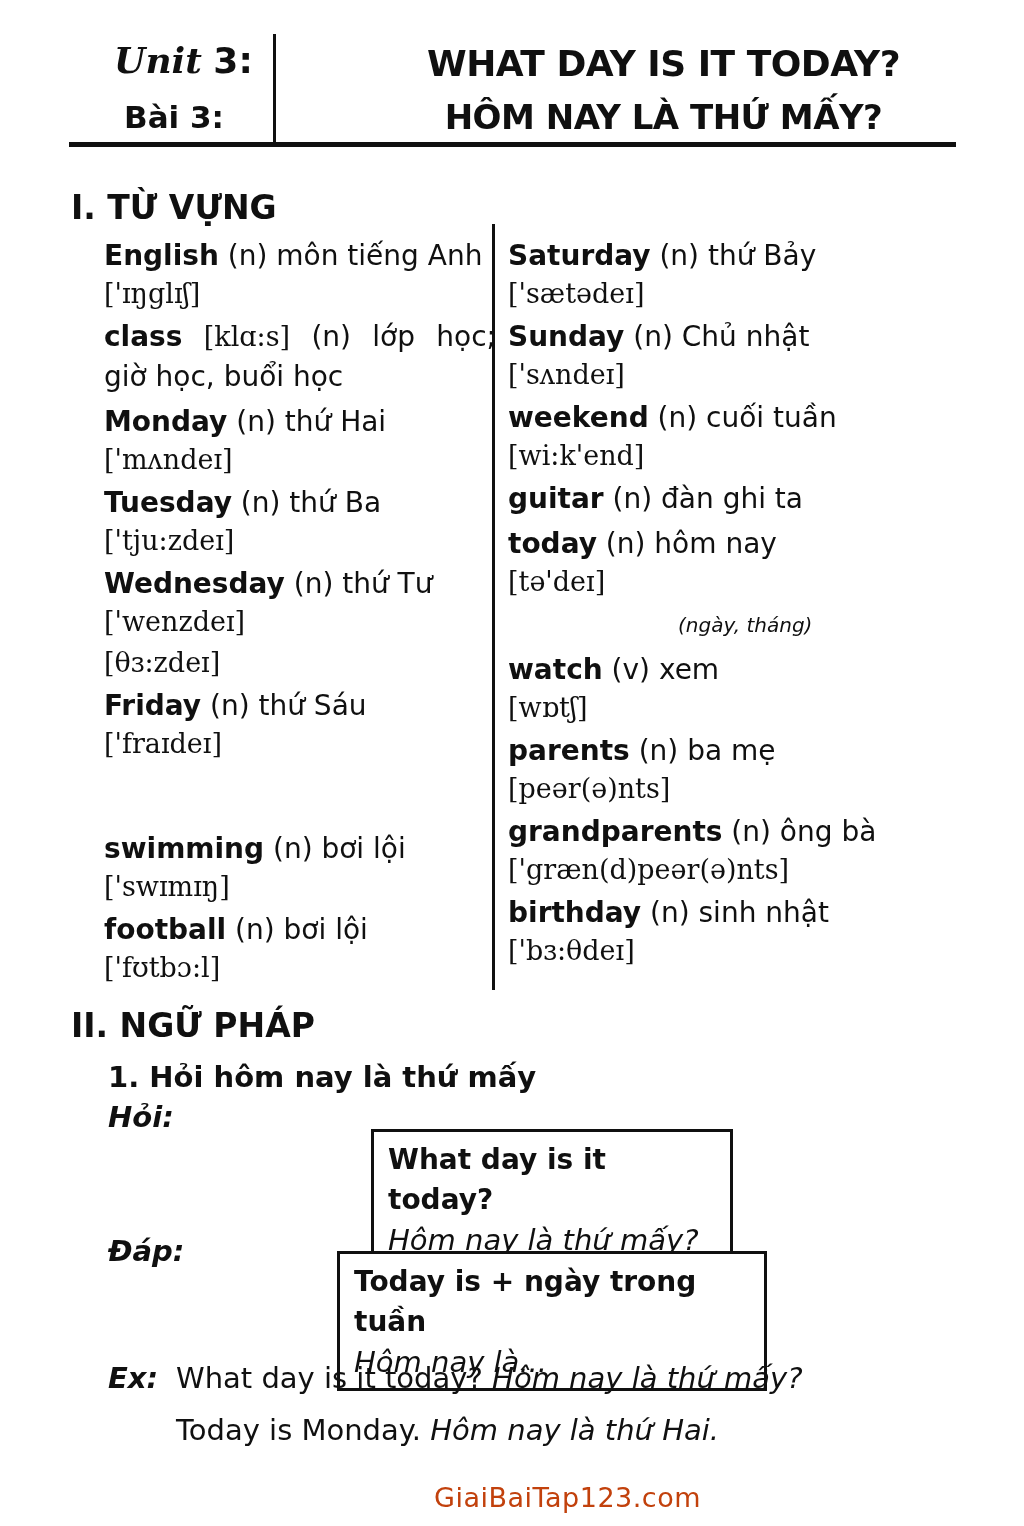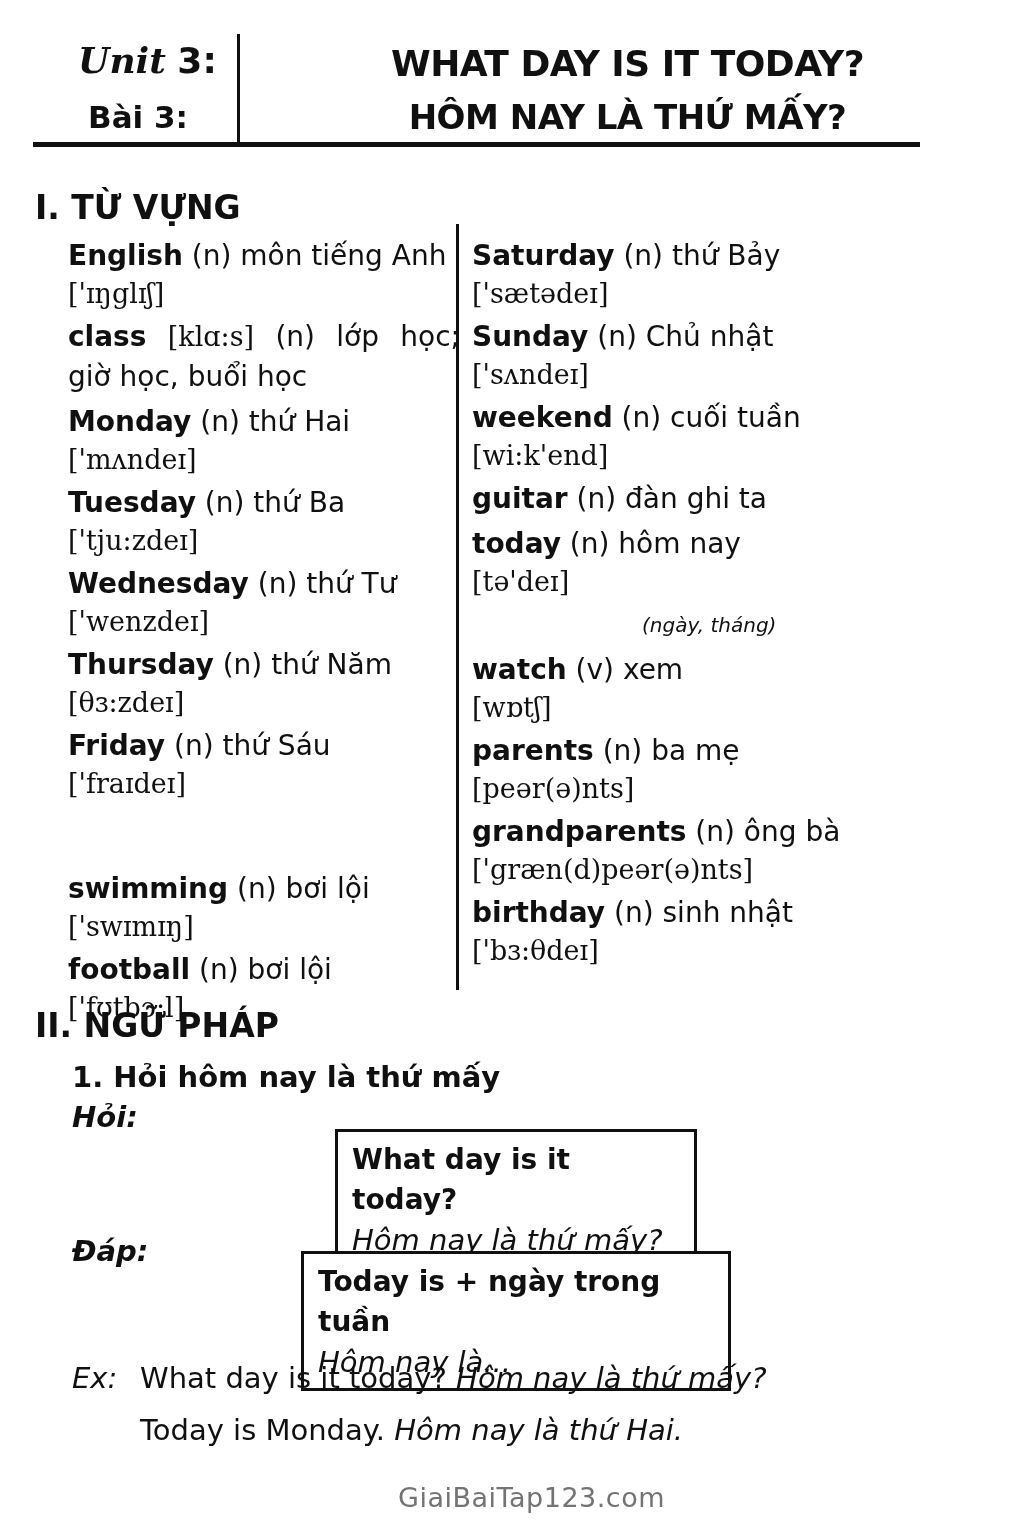--- a/index.html
+++ b/index.html
@@ -1,19 +1,20 @@
 <!DOCTYPE html>
 <html><head>
 <meta charset="utf-8">
 <style>
   html,body{margin:0;padding:0;background:#fff;}
   .page{
     position:relative;width:920px;height:1526px;background:#ffffff;
     color:#101010;font-family:"DejaVu Sans","Liberation Sans",sans-serif;
     overflow:hidden;
+    margin-left:36px;
   }
   
   .header-left{position:absolute;left:78px;top:38px;}
   .unit-line{font-size:36px;line-height:44px;white-space:nowrap;}
   .unit-script{font-family:"DejaVu Serif","Liberation Serif",serif;font-style:italic;font-weight:bold;}
   .unit-num{font-weight:bold;}
   .lesson-line{font-size:31px;font-weight:bold;margin-top:16px;margin-left:10px;}
   .header-vline{position:absolute;left:237px;top:34px;width:3px;height:112px;background:#101010;}
   .header-titles{position:absolute;left:250px;top:44px;width:755px;text-align:center;}
   .title-en{font-size:36px;font-weight:bold;letter-spacing:-0.5px;line-height:40px;}
@@ -38,24 +39,24 @@
   
   .gram-sub{position:absolute;left:72px;top:1060px;font-size:29px;font-weight:bold;}
   .gram-label{position:absolute;left:72px;font-size:29px;font-weight:bold;font-style:italic;}
   .gram-box{position:absolute;border:3px solid #101010;background:#fff;padding:8px 12px 6px 14px;}
   .box1{left:335px;top:1129px;width:330px;}
   .box2{left:301px;top:1251px;width:398px;}
   .box-en{font-size:28px;font-weight:bold;line-height:40px;}
   .box-vi{font-size:29px;font-style:italic;line-height:40px;}
   .example{position:absolute;left:72px;top:1352px;width:910px;font-size:29px;line-height:52px;}
   .ex-row{display:flex;}
-  .ex-label{font-weight:normal;font-style:italic;width:68px;flex:0 0 68px;}
+  .ex-label{font-weight:bold;font-style:italic;width:68px;flex:0 0 68px;}
   .ex-vi{font-style:italic;}
   
-  .watermark{position:absolute;left:398px;top:1482px;font-size:27px;color:#737373;letter-spacing:0.5px;}
+  .watermark{position:absolute;left:398px;top:1482px;font-size:27px;color:#c2410c;letter-spacing:0.5px;}
   .page-number{position:absolute;left:957px;top:1514px;font-size:36px;color:#0f172a;}
 </style>
 </head>
 <body>
 
 <div class="page">
 
   <div class="header-left">
     <div class="unit-line"><span class="unit-script">Unit</span> <span class="unit-num">3:</span></div>
     <div class="lesson-line">Bài 3:</div>
@@ -85,21 +86,20 @@
     </div>
     <div class="entry">
       <div class="term-line"><span class="term">Tuesday</span> <span class="pos">(n)</span> <span class="meaning">thứ Ba</span></div>
       <div class="phon">['tju:zdeɪ]</div>
     </div>
     <div class="entry">
       <div class="term-line"><span class="term">Wednesday</span> <span class="pos">(n)</span> <span class="meaning">thứ Tư</span></div>
       <div class="phon">['wenzdeɪ]</div>
     </div>
     <div class="entry">
-      <div class="term-line"><span class="term">Thursday</span> <span class="pos">(n)</span> <span class="meaning">thứ Năm</span></div>
       <div class="phon">[θɜ:zdeɪ]</div>
     </div>
     <div class="entry">
       <div class="term-line"><span class="term">Friday</span> <span class="pos">(n)</span> <span class="meaning">thứ Sáu</span></div>
       <div class="phon">['fraɪdeɪ]</div>
     </div>
     <div class="col-spacer"></div>
     <div class="entry">
       <div class="term-line"><span class="term">swimming</span> <span class="pos">(n)</span> <span class="meaning">bơi lội</span></div>
       <div class="phon">['swɪmɪŋ]</div>

